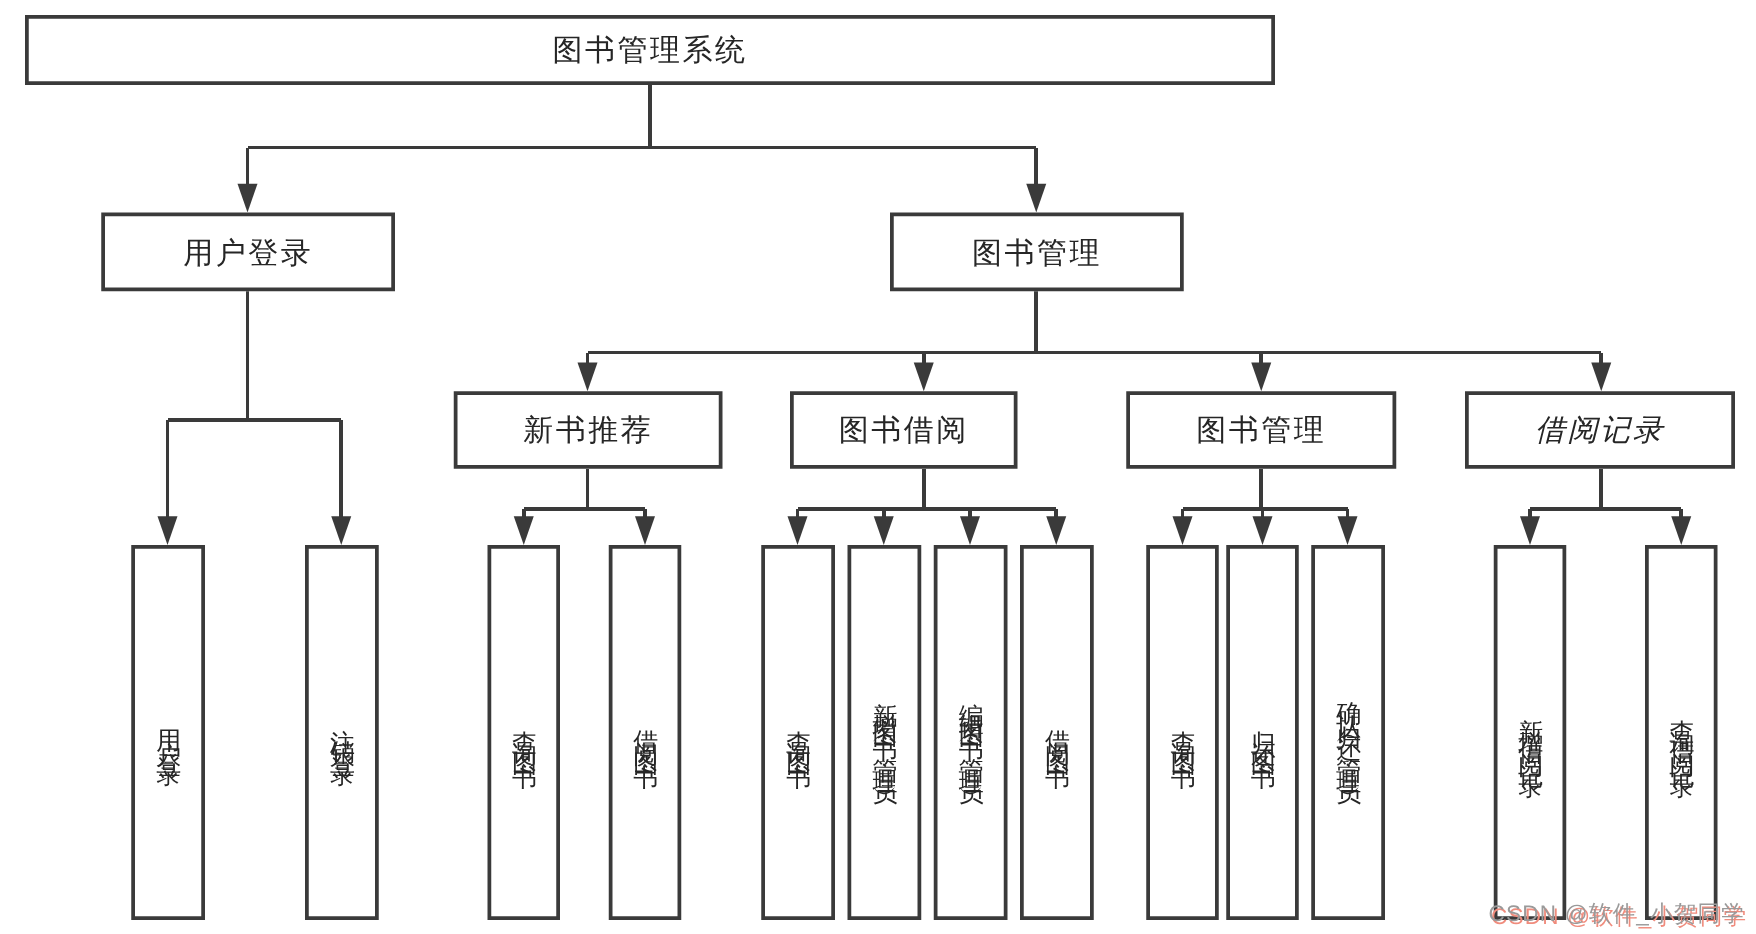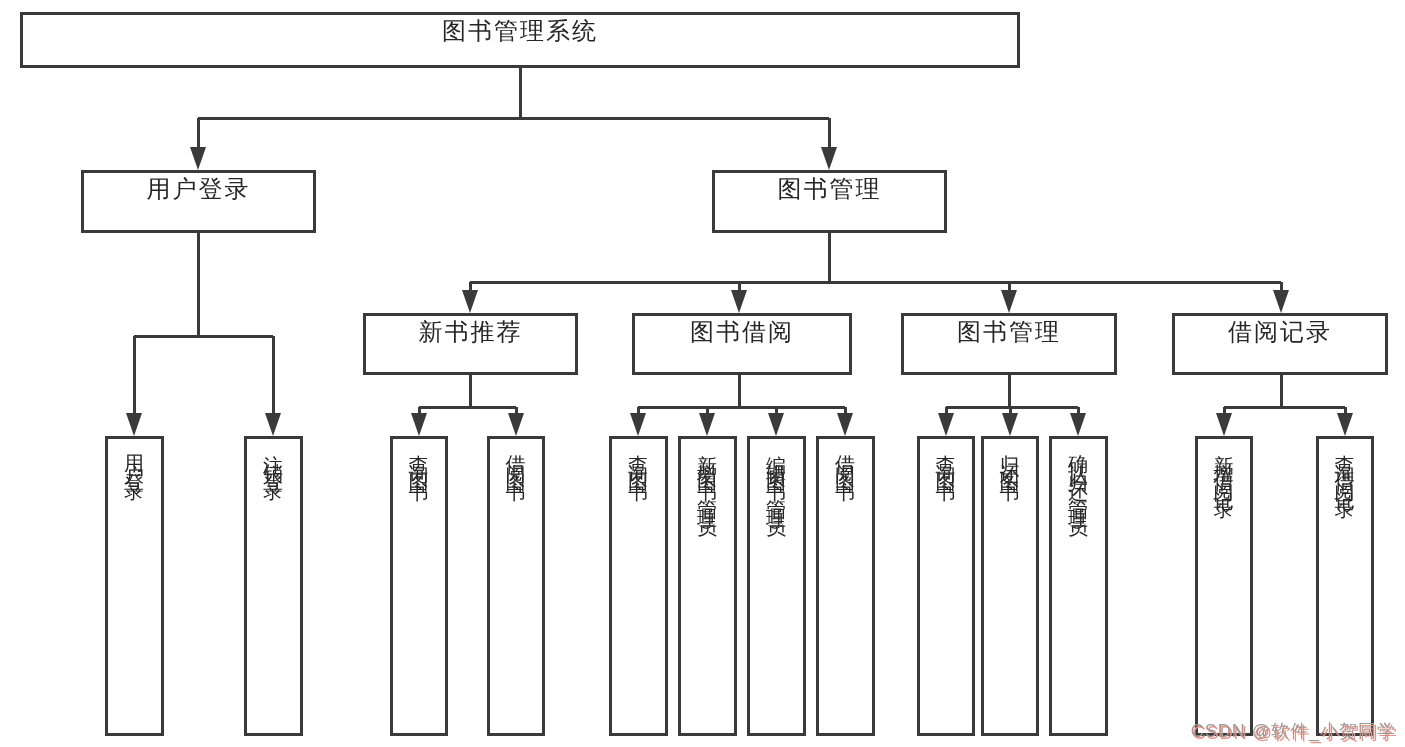--- a/index.html
+++ b/index.html
@@ -12,21 +12,21 @@
   }
   html,body{margin:0;padding:0;background:var(--background);}
   body{font-family:"Liberation Sans","DejaVu Sans",sans-serif;color:var(--text);}
   #stage{position:relative;width:1405px;height:747px;background:var(--background);overflow:hidden;}
   #wires{position:absolute;left:0;top:0;width:1405px;height:747px;z-index:1;}
   .box{
     position:absolute;
     box-sizing:border-box;
     border:3px solid var(--box-border);
     background:var(--background);
-    display:flex;justify-content:center;
+    display:flex;align-items:center;justify-content:center;
     z-index:2;
   }
   .hbox{font-size:24px;letter-spacing:2px;white-space:nowrap;}
   .vbox span{
     writing-mode:vertical-rl;
     text-orientation:mixed;
     font-size:20px;
     letter-spacing:9px;
     line-height:1;
     white-space:nowrap;
@@ -109,27 +109,27 @@
   <div class="box hbox" style="left:81px;top:170px;width:235px;height:63px;">
     <span>用户登录</span>
   </div>
   <div class="box hbox" style="left:363px;top:313px;width:215px;height:62px;">
     <span>新书推荐</span>
   </div>
 
   <div class="box hbox" style="left:712px;top:170px;width:235px;height:63px;">
     <span>图书管理</span>
   </div>
-  <div class="box hbox" style="left:632px;top:313px;width:220px;height:62px;">
+  <div class="box hbox" style="left:632px;top:313px;width:182px;height:62px;">
     <span>图书借阅</span>
   </div>
   <div class="box hbox" style="left:901px;top:313px;width:216px;height:62px;">
     <span>图书管理</span>
   </div>
-  <div class="box hbox" style="left:1172px;top:313px;width:216px;height:62px;">
+  <div class="box hbox" style="left:1172px;top:313px;width:216px;height:62px;font-style:italic;">
     <span>借阅记录</span>
   </div>
 
   <div class="box vbox" style="left:105px;top:436px;width:59px;height:300px;">
     <span>用户登录</span>
   </div>
   <div class="box vbox" style="left:244px;top:436px;width:59px;height:300px;">
     <span>注销登录</span>
   </div>
 

